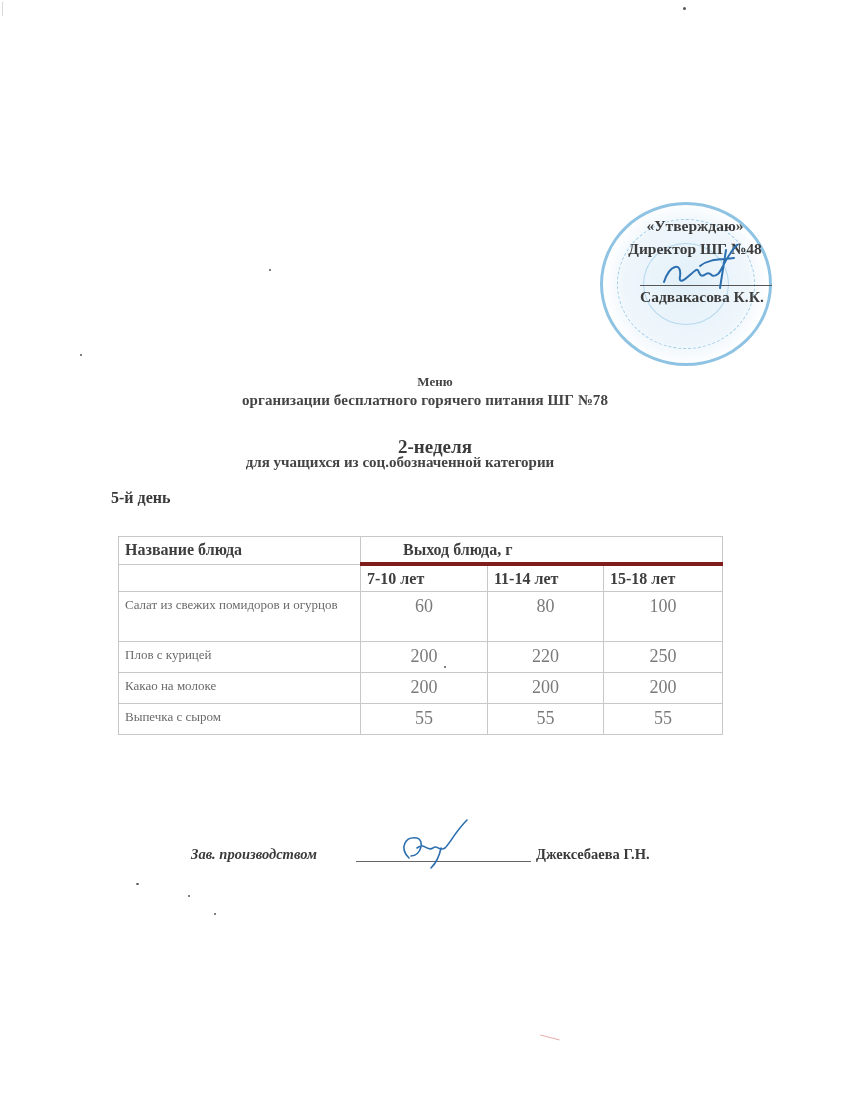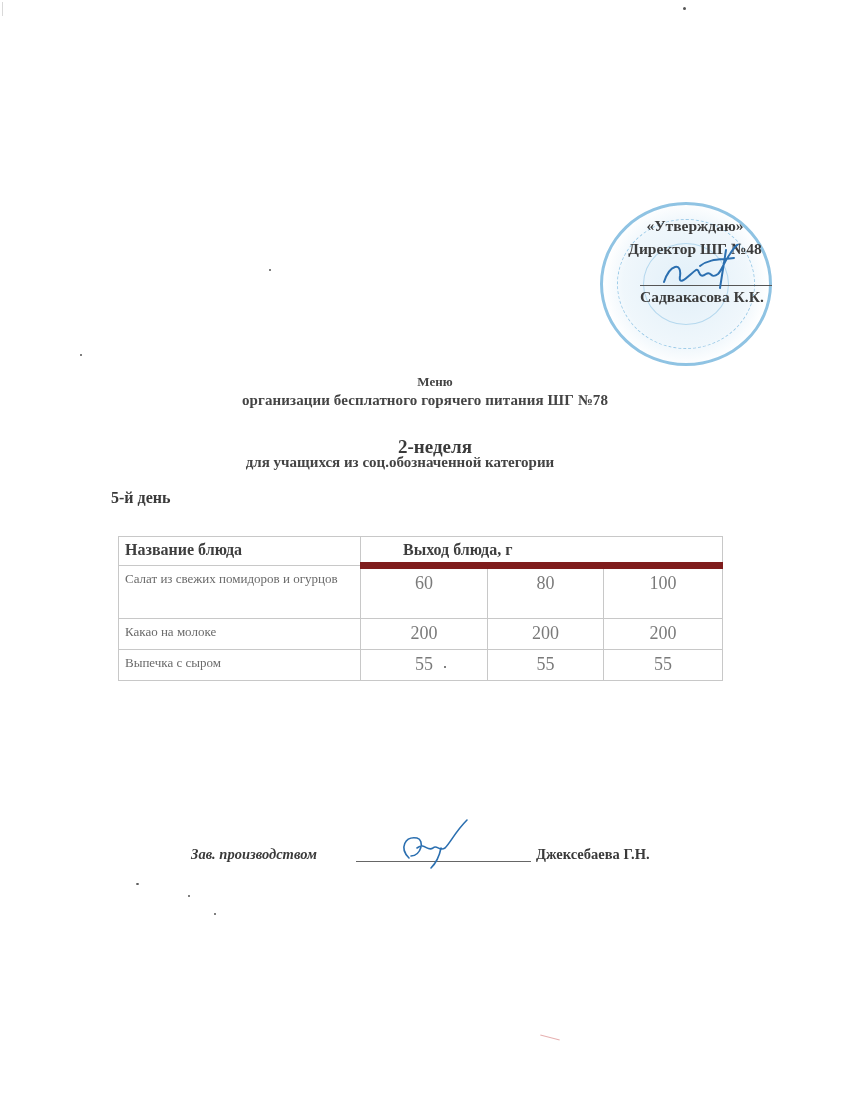--- a/index.html
+++ b/index.html
@@ -96,21 +96,21 @@
       font-weight: bold;
       font-size: 16px;
       color: #3e3e3e;
       text-align: left;
       height: 25px;
       line-height: 25px;
       margin-top: 36px;
     }
     .menu-table .th-group {
       padding-left: 42px;
-      border-bottom: 7px solid #7f1d1d;
+      border-bottom: 4px solid #7f1d1d;
     }
     .menu-table .th-name {
       border-bottom: 1px solid #c8c8c8;
     }
     .menu-table td.dish {
       font-family: "Liberation Serif", "DejaVu Serif", serif;
       font-size: 13px;
       color: #6a6a6a;
       line-height: 18px;
       padding-top: 4px;
@@ -171,27 +171,39 @@
     <col style="width:242px">
     <col style="width:127px">
     <col style="width:116px">
     <col style="width:119px">
   </colgroup>
   <thead>
     <tr>
       <th class="th-name">Название блюда</th>
       <th class="th-group" colspan="3">Выход блюда, г</th>
     </tr>
+    <tr>
+      <th></th>
+      <th>7-10 лет</th>
+      <th>11-14 лет</th>
+      <th>15-18 лет</th>
+    </tr>
   </thead>
   <tbody>
     <tr class="row-1">
       <td class="dish">Салат из свежих помидоров и огурцов</td>
       <td class="val">60</td>
       <td class="val">80</td>
       <td class="val">100</td>
+    </tr>
+    <tr class="row-2">
+      <td class="dish">Плов с курицей</td>
+      <td class="val">200</td>
+      <td class="val">220</td>
+      <td class="val">250</td>
     </tr>
     <tr class="row-3">
       <td class="dish">Какао на молоке</td>
       <td class="val">200</td>
       <td class="val">200</td>
       <td class="val">200</td>
     </tr>
     <tr class="row-4">
       <td class="dish">Выпечка с сыром</td>
       <td class="val">55</td>

